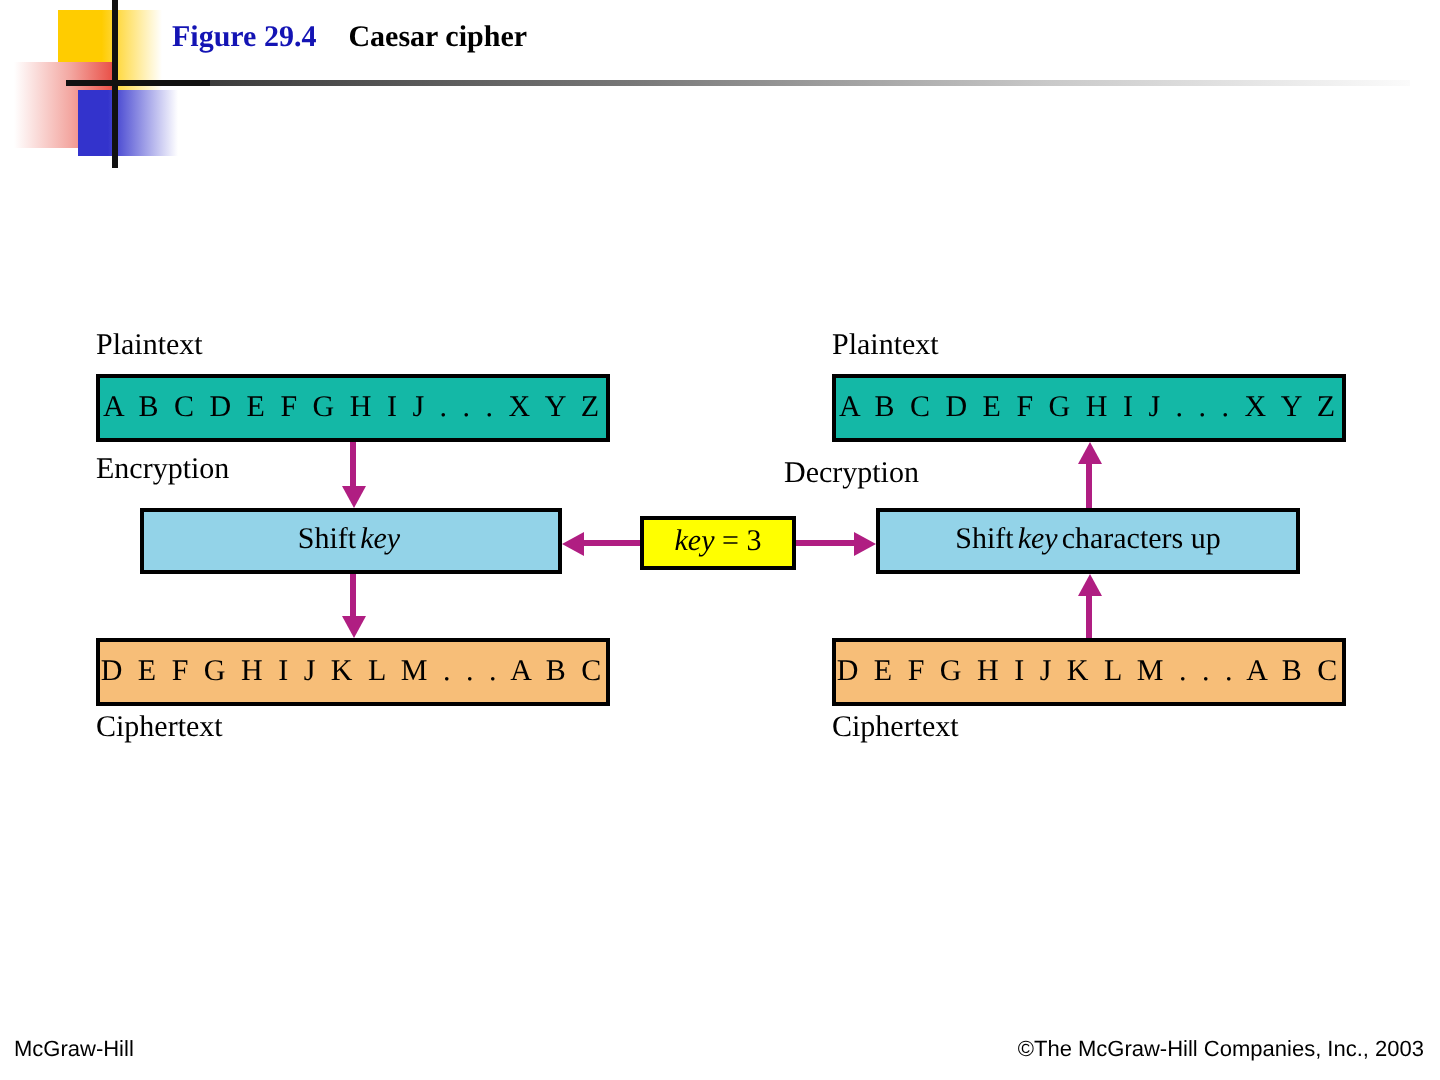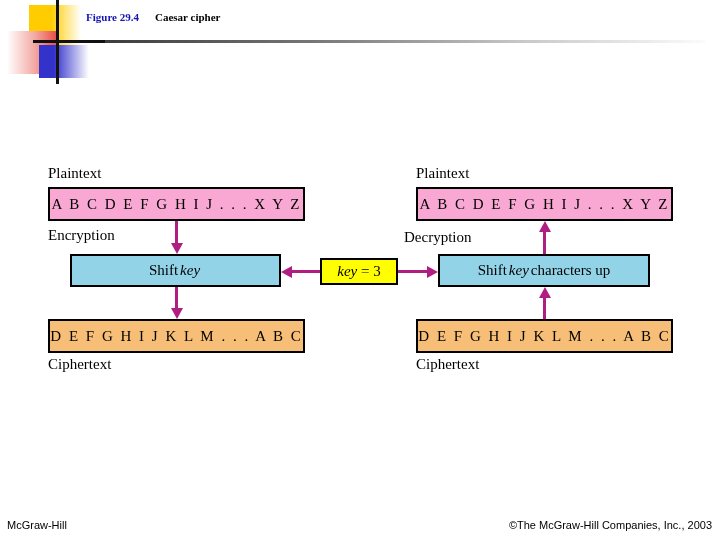--- a/index.html
+++ b/index.html
@@ -38,21 +38,21 @@
     background: #111111;
   }
   #title-rule {
     position: absolute; left: 105px; top: 40px; width: 600px; height: 3px;
     background: linear-gradient(to right, #3c3c3c 0%, #777777 35%, #c9c9c9 70%, #fbfbfb 100%);
   }
 
   
   #page-title {
     position: absolute; left: 86px; top: 11px;
-    font-size: 11px; font-weight: bold; white-space: nowrap;
+    font-size: 15px; font-weight: bold; white-space: nowrap;
     font-family: "Liberation Serif", serif;
   }
   #page-title .fignum { color: #1414B4; }
   #page-title .figcap { color: #000000; margin-left: 16px; }
 
   
   #diagram { position: absolute; left: 0; top: 0; width: 720px; height: 540px; }
 
   .lbl {
     position: absolute;
@@ -66,21 +66,21 @@
     position: absolute;
     border: 2px solid #000000;
     box-sizing: border-box;
     display: flex;
     align-items: center;
     justify-content: center;
     font-family: "Liberation Serif", serif;
     color: #000000;
     white-space: nowrap;
   }
-  .box-alpha { background: #f9a8d4; font-size: 15px; letter-spacing: 2.0px; }
+  .box-alpha { background: #14b8a6; font-size: 15px; letter-spacing: 2.0px; }
   .box-cipher { background: #F7BE78; font-size: 15px; letter-spacing: 2.0px; }
   .box-shift  { background: #93D3E8; font-size: 15px; }
   .box-key    { background: #FFFF00; font-size: 15px; font-style: italic; }
   .box-shift .kw { font-style: italic; padding: 0 2px; }
 
   
   .arrow-v, .arrow-h { position: absolute; }
   .arrow-v .shaft { position: absolute; left: 0; top: 0; width: 3px; background: #B01E82; }
   .arrow-h .shaft { position: absolute; left: 0; top: 0; height: 3px; background: #B01E82; }
   .head { position: absolute; width: 0; height: 0; }
@@ -167,21 +167,21 @@
 
   <div class="box box-alpha" style="left:416px; top:187px; width:257px; height:34px;">
     <span>A B C D E F G H I J . . . X Y Z</span>
   </div>
 
   <div class="arrow-v" style="left:543px; top:221px; width:3px; height:33px;">
     <div class="shaft" style="top:9px; height:24px;"></div>
     <div class="head head-up" style="left:-4.5px; top:0px;"></div>
   </div>
 
-  <div class="lbl" style="left:404px; top:229px;">Decryption</div>
+  <div class="lbl" style="left:392px; top:229px;">Decryption</div>
 
   <div class="box box-shift" style="left:438px; top:254px; width:212px; height:33px;">
     <span>Shift</span>
     <span class="kw">key</span>
     <span>characters up</span>
   </div>
 
   <div class="arrow-v" style="left:543px; top:287px; width:3px; height:33px;">
     <div class="shaft" style="top:9px; height:24px;"></div>
     <div class="head head-up" style="left:-4.5px; top:0px;"></div>

